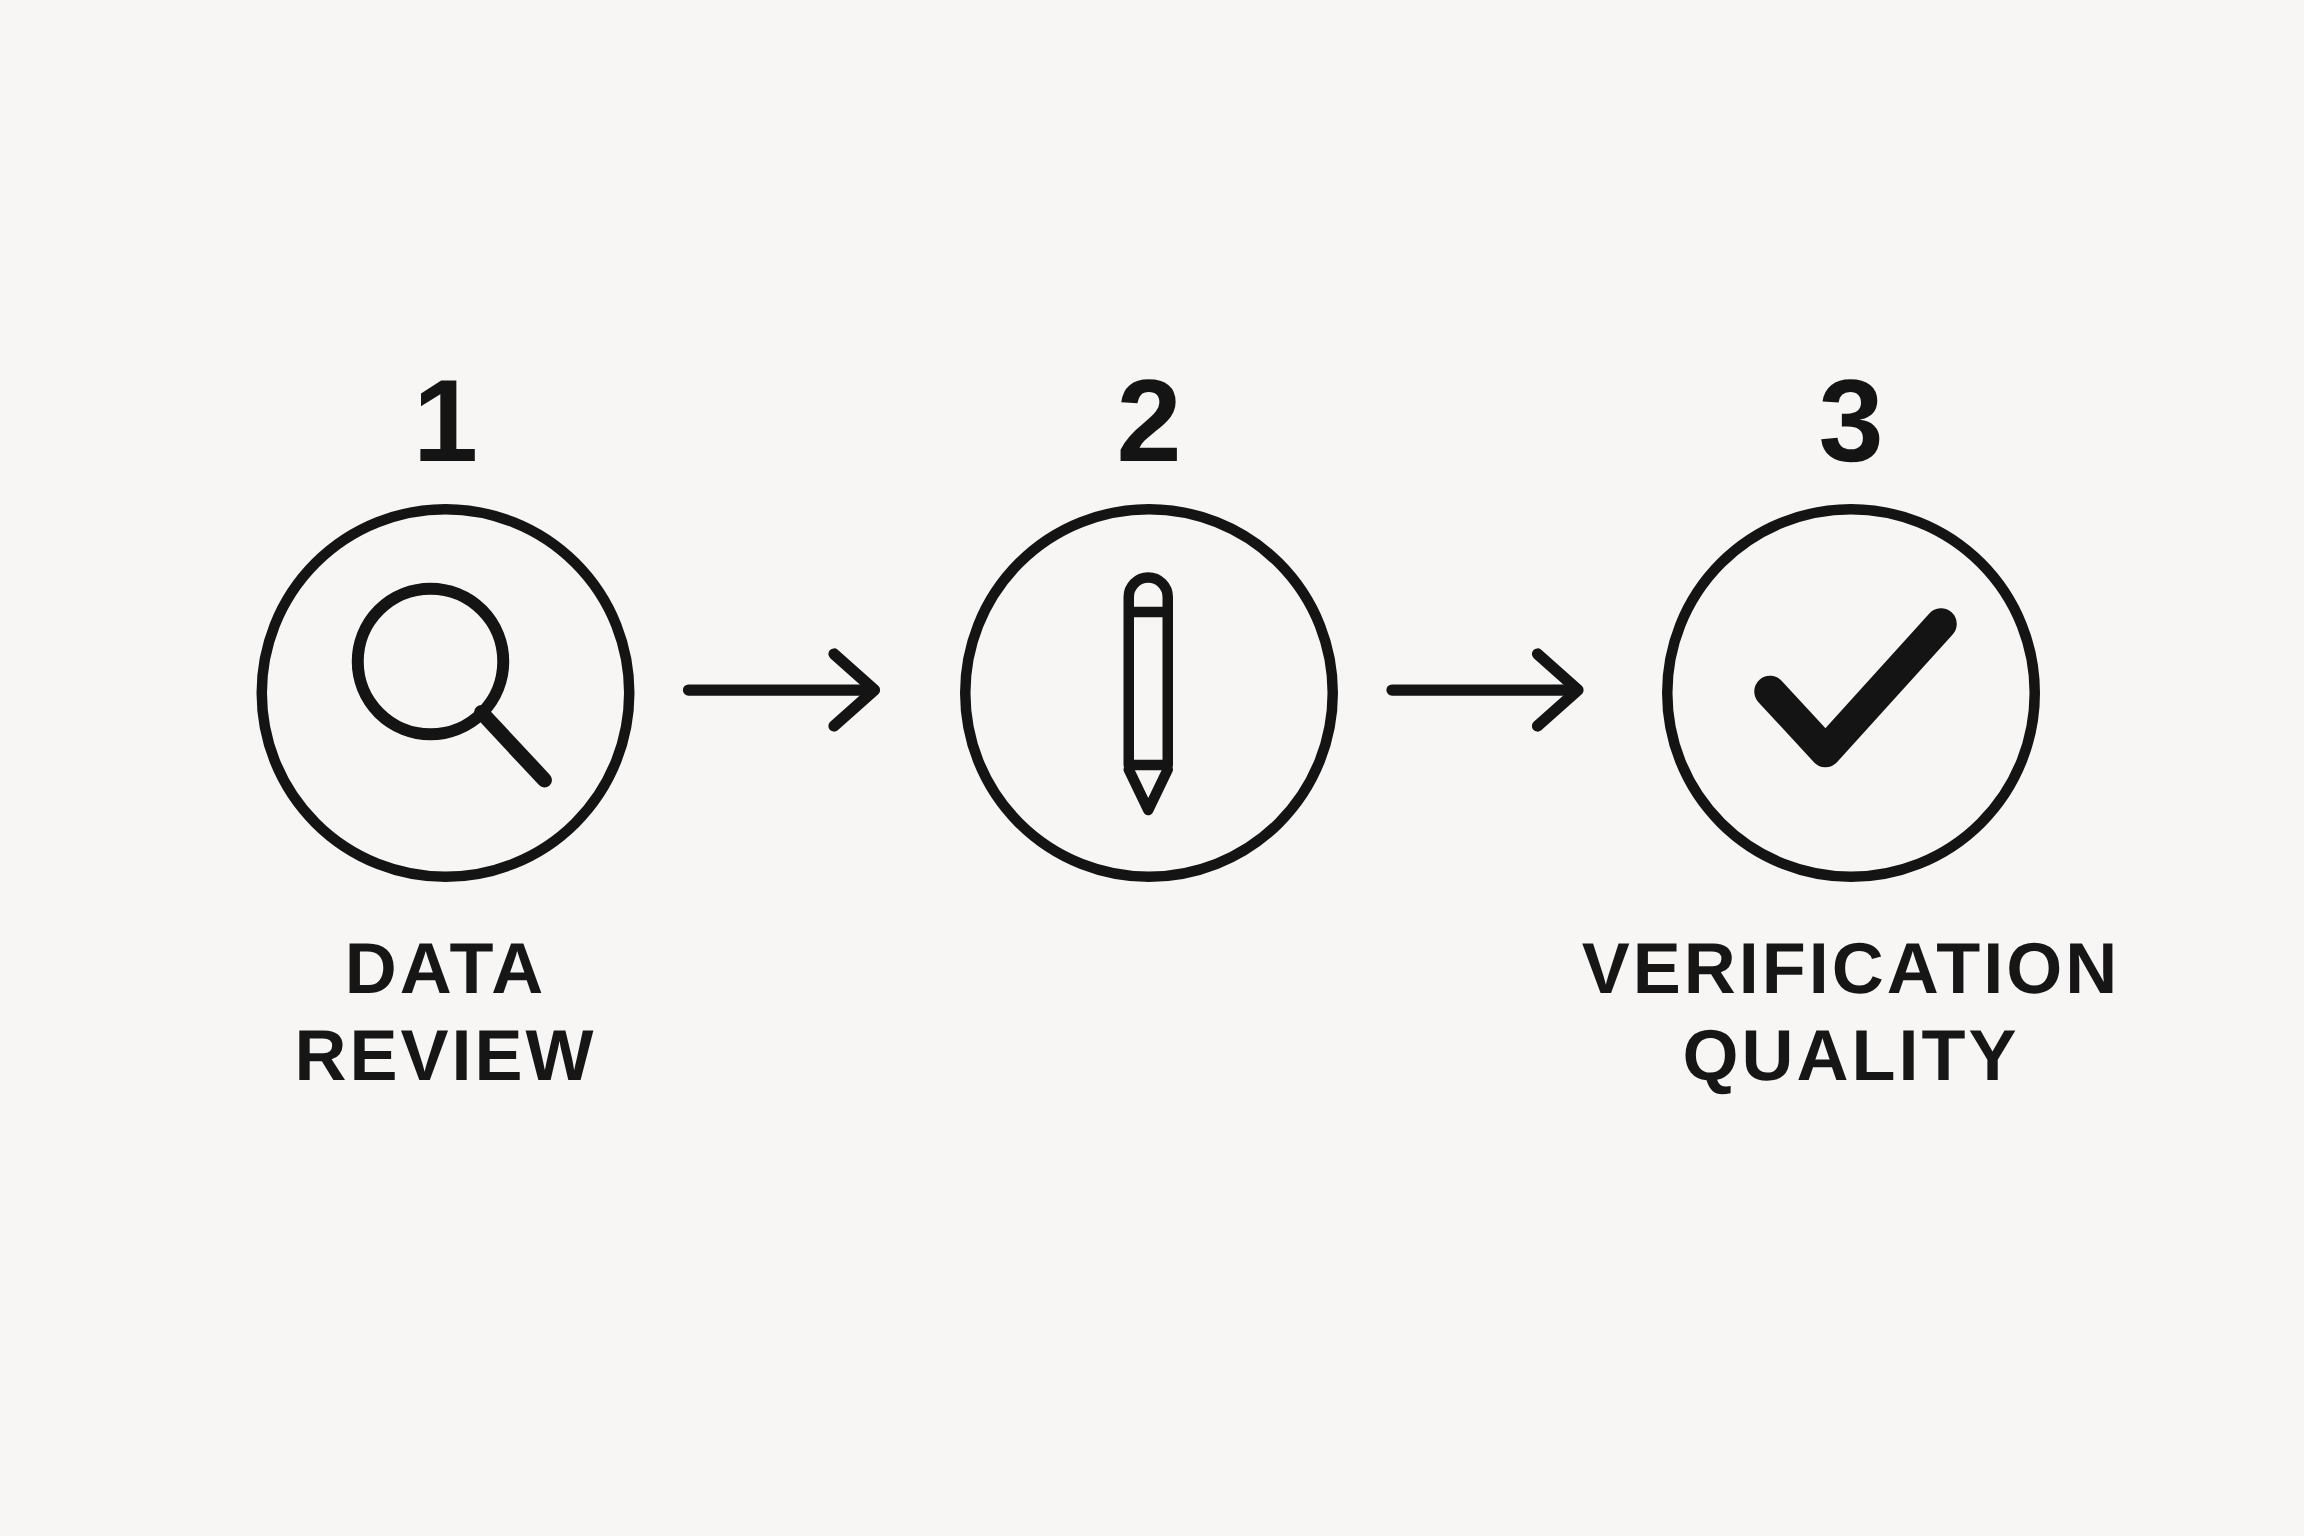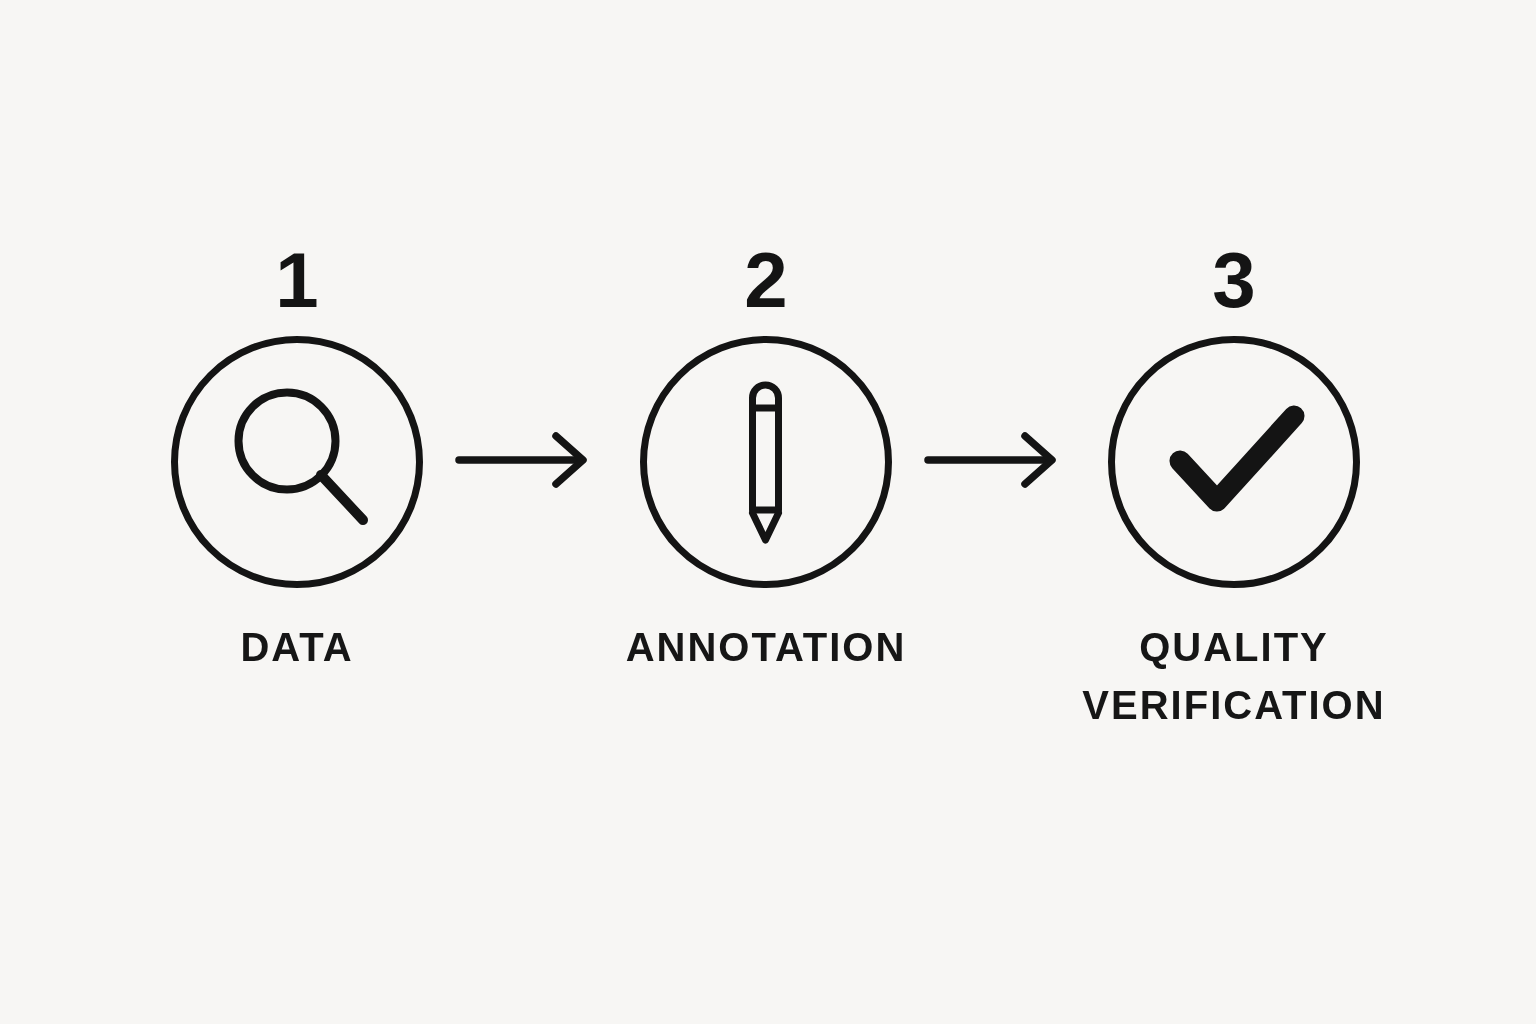--- a/index.html
+++ b/index.html
@@ -46,21 +46,21 @@
     align-items: center;
     justify-content: center;
   }
   .step-circle svg {
     width: 238px;
     height: 238px;
     display: block;
   }
   .step-label {
     margin-top: 30px;
-    font-size: 40px;
+    font-size: 48px;
     font-weight: 700;
     letter-spacing: 2px;
     line-height: 58px;
     color: #161616;
     text-transform: uppercase;
   }
   .arrow {
     position: absolute;
     top: 430px;
     width: 140px;
@@ -77,53 +77,53 @@
   <div class="step step-1">
     <div class="step-number">1</div>
     <div class="step-circle">
       <svg viewBox="0 0 238 238" fill="none" stroke="#141414">
         <circle cx="109" cy="98" r="48.5" stroke-width="8"></circle>
         <line x1="143" y1="132" x2="185" y2="177" stroke-width="10" stroke-linecap="round"></line>
       </svg>
     </div>
     <div class="step-label">
       <div>DATA</div>
+      <div>REVIEW</div>
     </div>
   </div>
 
   <svg class="arrow arrow-1" viewBox="0 0 140 60" fill="none" stroke="#141414" stroke-width="7.5" stroke-linecap="round" stroke-linejoin="round">
     <line x1="6" y1="30" x2="127" y2="30"></line>
     <polyline points="103,6 130,30 103,54"></polyline>
   </svg>
 
   <div class="step step-2">
     <div class="step-number">2</div>
     <div class="step-circle">
       <svg viewBox="0 0 238 238" fill="none" stroke="#141414" stroke-width="7" stroke-linejoin="round">
         <path d="M105.5,167 L105.5,55 A13,13 0 0 1 131.5,55 L131.5,167 Z"></path>
         <line x1="105.5" y1="65" x2="131.5" y2="65"></line>
         <path d="M105.5,170 L118.5,197 L131.5,170" stroke-linecap="round"></path>
       </svg>
     </div>
     <div class="step-label">
-      <div>ANNOTATION</div>
     </div>
   </div>
 
   <svg class="arrow arrow-2" viewBox="0 0 140 60" fill="none" stroke="#141414" stroke-width="7.5" stroke-linecap="round" stroke-linejoin="round">
     <line x1="6" y1="30" x2="127" y2="30"></line>
     <polyline points="103,6 130,30 103,54"></polyline>
   </svg>
 
   <div class="step step-3">
     <div class="step-number">3</div>
     <div class="step-circle">
       <svg viewBox="0 0 238 238" fill="none" stroke="#141414">
         <polyline points="65,118 102,158 179,73" stroke-width="21" stroke-linecap="round" stroke-linejoin="round"></polyline>
       </svg>
     </div>
     <div class="step-label">
+      <div>VERIFICATION</div>
       <div>QUALITY</div>
-      <div>VERIFICATION</div>
     </div>
   </div>
 
 </div>
 
 </body></html>

